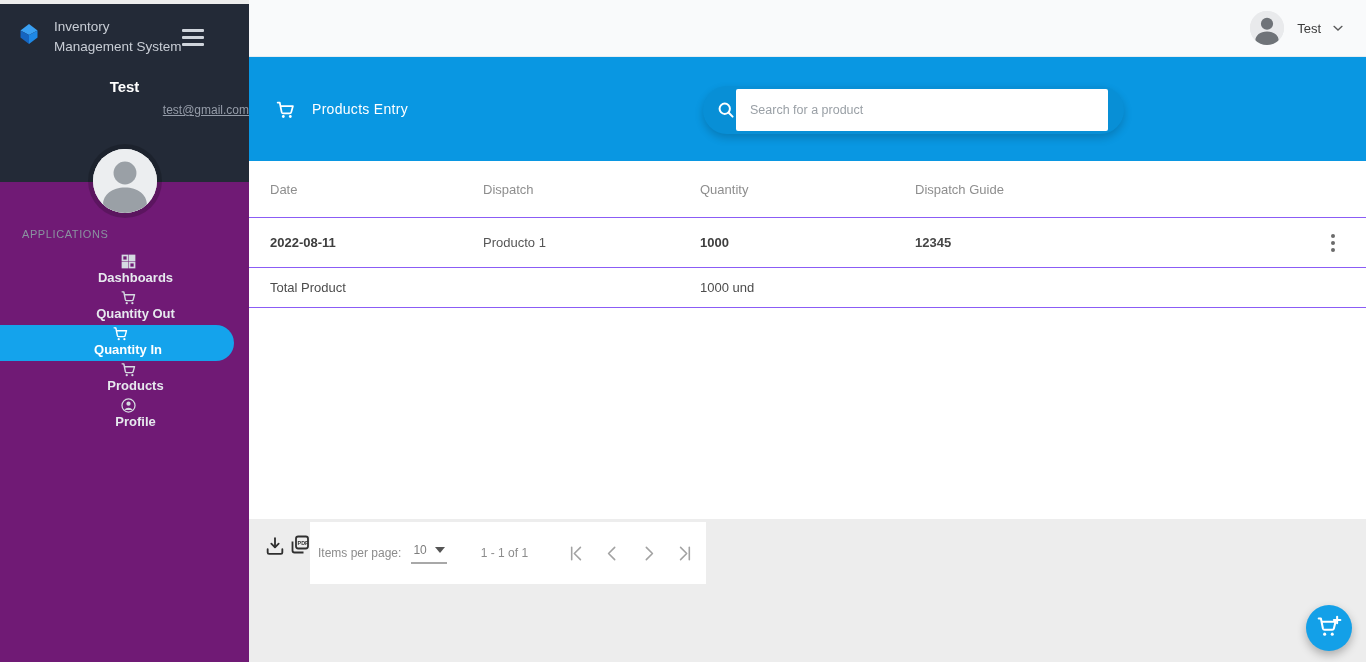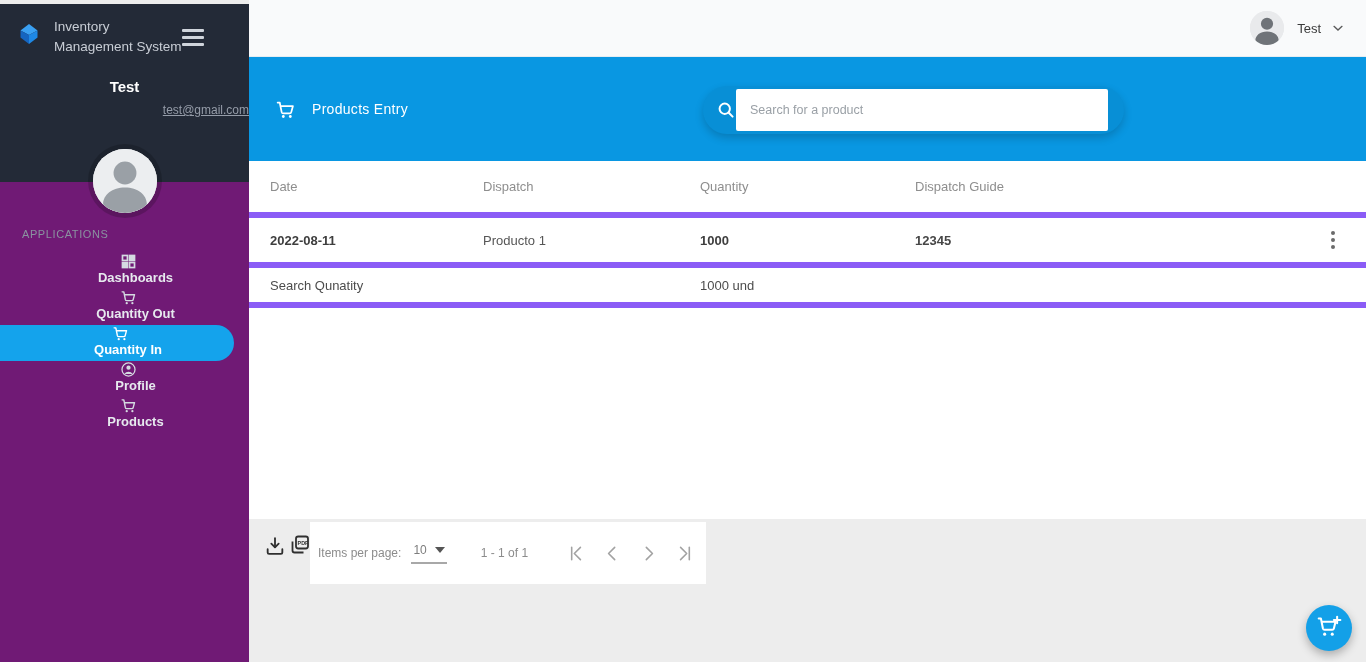--- a/index.html
+++ b/index.html
@@ -41,21 +41,21 @@
   .bh-text { font-size:14px; font-weight:500; letter-spacing:0.3px; }
   .search-pill { position:absolute; left:454px; top:29px; width:421px; height:48px; border-radius:24px;
                  background:rgba(0,0,0,0.05); box-shadow:0 4px 9px rgba(0,0,0,0.18); }
   .search-icon { position:absolute; left:13px; top:14px; width:20px; height:20px; color:#ffffff; cursor:pointer; }
   .search-input { position:absolute; left:33px; top:3px; width:372px; height:42px; background:#ffffff; border:none; outline:none;
                   border-radius:2px; padding:16px 14px; font-size:12.5px; color:#444; font-family:"Liberation Sans", sans-serif; }
   .search-input::placeholder { color:#9aa0a6; }
 
   
   .table-card { position:absolute; left:249px; top:161px; width:1117px; height:358px; background:#ffffff; z-index:2; }
-  .t-row { display:flex; align-items:center; border-bottom:6px solid #8b5cf6; padding-left:21px; padding-right:18px; }
+  .t-row { display:flex; align-items:center; border-bottom:1px solid #8b5cf6; padding-left:21px; padding-right:18px; }
   .t-head { height:57px; color:#8e8e8e; font-size:13px; }
   .t-data { height:50px; font-size:13px; color:#4a4a4a; }
   .t-total { height:40px; font-size:13px; color:#4c4c4c; }
   .col-date { width:213px; } .col-product { width:217px; } .col-qty { width:215px; } .col-guide { flex:1; }
   .col-actions { width:30px; display:flex; justify-content:center; }
   .cell-strong { font-weight:bold; color:#3e3e3e; }
   .cell-mid { font-weight:600; color:#474747; }
   .cell-normal { color:#565656; }
   .total-label { width:430px; font-weight:500; }
   .kebab { display:flex; flex-direction:column; gap:3px; cursor:pointer; padding:4px; }
@@ -140,37 +140,37 @@
           <svg viewBox="0 0 24 24" fill="none" stroke="currentColor" stroke-width="2" stroke-linecap="round" stroke-linejoin="round">
               <circle cx="9.5" cy="20" r="1.6" fill="currentColor" stroke="none"></circle>
               <circle cx="17.5" cy="20" r="1.6" fill="currentColor" stroke="none"></circle>
               <path d="M3 4h2.4l2.2 11a1.8 1.8 0 0 0 1.8 1.4h7.4a1.8 1.8 0 0 0 1.8-1.4L20.5 8H6.2"></path>
             </svg>
         </span>
         <span>Quantity In</span>
       </div>
       <div class="menu-item">
         <span class="mi-icon">
+          <svg viewBox="0 0 24 24" fill="none" stroke="currentColor" stroke-width="2" stroke-linecap="round" stroke-linejoin="round">
+              <circle cx="9.5" cy="20" r="1.6" fill="currentColor" stroke="none"></circle>
+              <circle cx="17.5" cy="20" r="1.6" fill="currentColor" stroke="none"></circle>
+              <path d="M3 4h2.4l2.2 11a1.8 1.8 0 0 0 1.8 1.4h7.4a1.8 1.8 0 0 0 1.8-1.4L20.5 8H6.2"></path>
+            </svg>
+        </span>
+        <span>Products</span>
+      </div>
+      <div class="menu-item">
+        <span class="mi-icon">
           <svg viewBox="0 0 24 24" fill="none" stroke="currentColor" stroke-width="1.8">
               <circle cx="12" cy="12" r="9.2"></circle>
               <circle cx="12" cy="9.5" r="3" fill="currentColor" stroke="none"></circle>
               <path d="M6 18.4a7.4 7.4 0 0 1 12 0" fill="currentColor" stroke="none"></path>
             </svg>
         </span>
         <span>Profile</span>
-      </div>
-      <div class="menu-item">
-        <span class="mi-icon">
-          <svg viewBox="0 0 24 24" fill="none" stroke="currentColor" stroke-width="2" stroke-linecap="round" stroke-linejoin="round">
-              <circle cx="9.5" cy="20" r="1.6" fill="currentColor" stroke="none"></circle>
-              <circle cx="17.5" cy="20" r="1.6" fill="currentColor" stroke="none"></circle>
-              <path d="M3 4h2.4l2.2 11a1.8 1.8 0 0 0 1.8 1.4h7.4a1.8 1.8 0 0 0 1.8-1.4L20.5 8H6.2"></path>
-            </svg>
-        </span>
-        <span>Products</span>
       </div>
     </nav>
   </aside>
 
   <header class="topbar">
     <div class="topbar-avatar">
       <svg viewBox="0 0 24 24">
           <rect width="24" height="24" fill="#e9eaec"></rect>
           <circle cx="12" cy="9" r="4.3" fill="#6f7378"></circle>
           <path d="M12 14.4c-4.8 0-8.2 2.8-8.2 6.2V24h16.4v-3.4c0-3.4-3.4-6.2-8.2-6.2z" fill="#6f7378"></path>
@@ -221,21 +221,21 @@
       <span class="col-guide cell-mid">12345</span>
       <span class="col-actions">
         <span class="kebab">
             <i></i>
             <i></i>
             <i></i>
           </span>
       </span>
     </div>
     <div class="t-row t-total">
-      <span class="total-label">Search Qunatity</span>
+      <span class="total-label">Total Product</span>
       <span class="col-qty">1000 und</span>
       <span class="col-guide"></span>
       <span class="col-actions"></span>
     </div>
   </section>
 
   <span class="export-download">
     <svg viewBox="0 0 24 24" fill="none" stroke="currentColor" stroke-width="2" stroke-linecap="round" stroke-linejoin="round">
         <path d="M12 3.5v9.5"></path>
         <path d="m8 9.5 4 4 4-4"></path>

